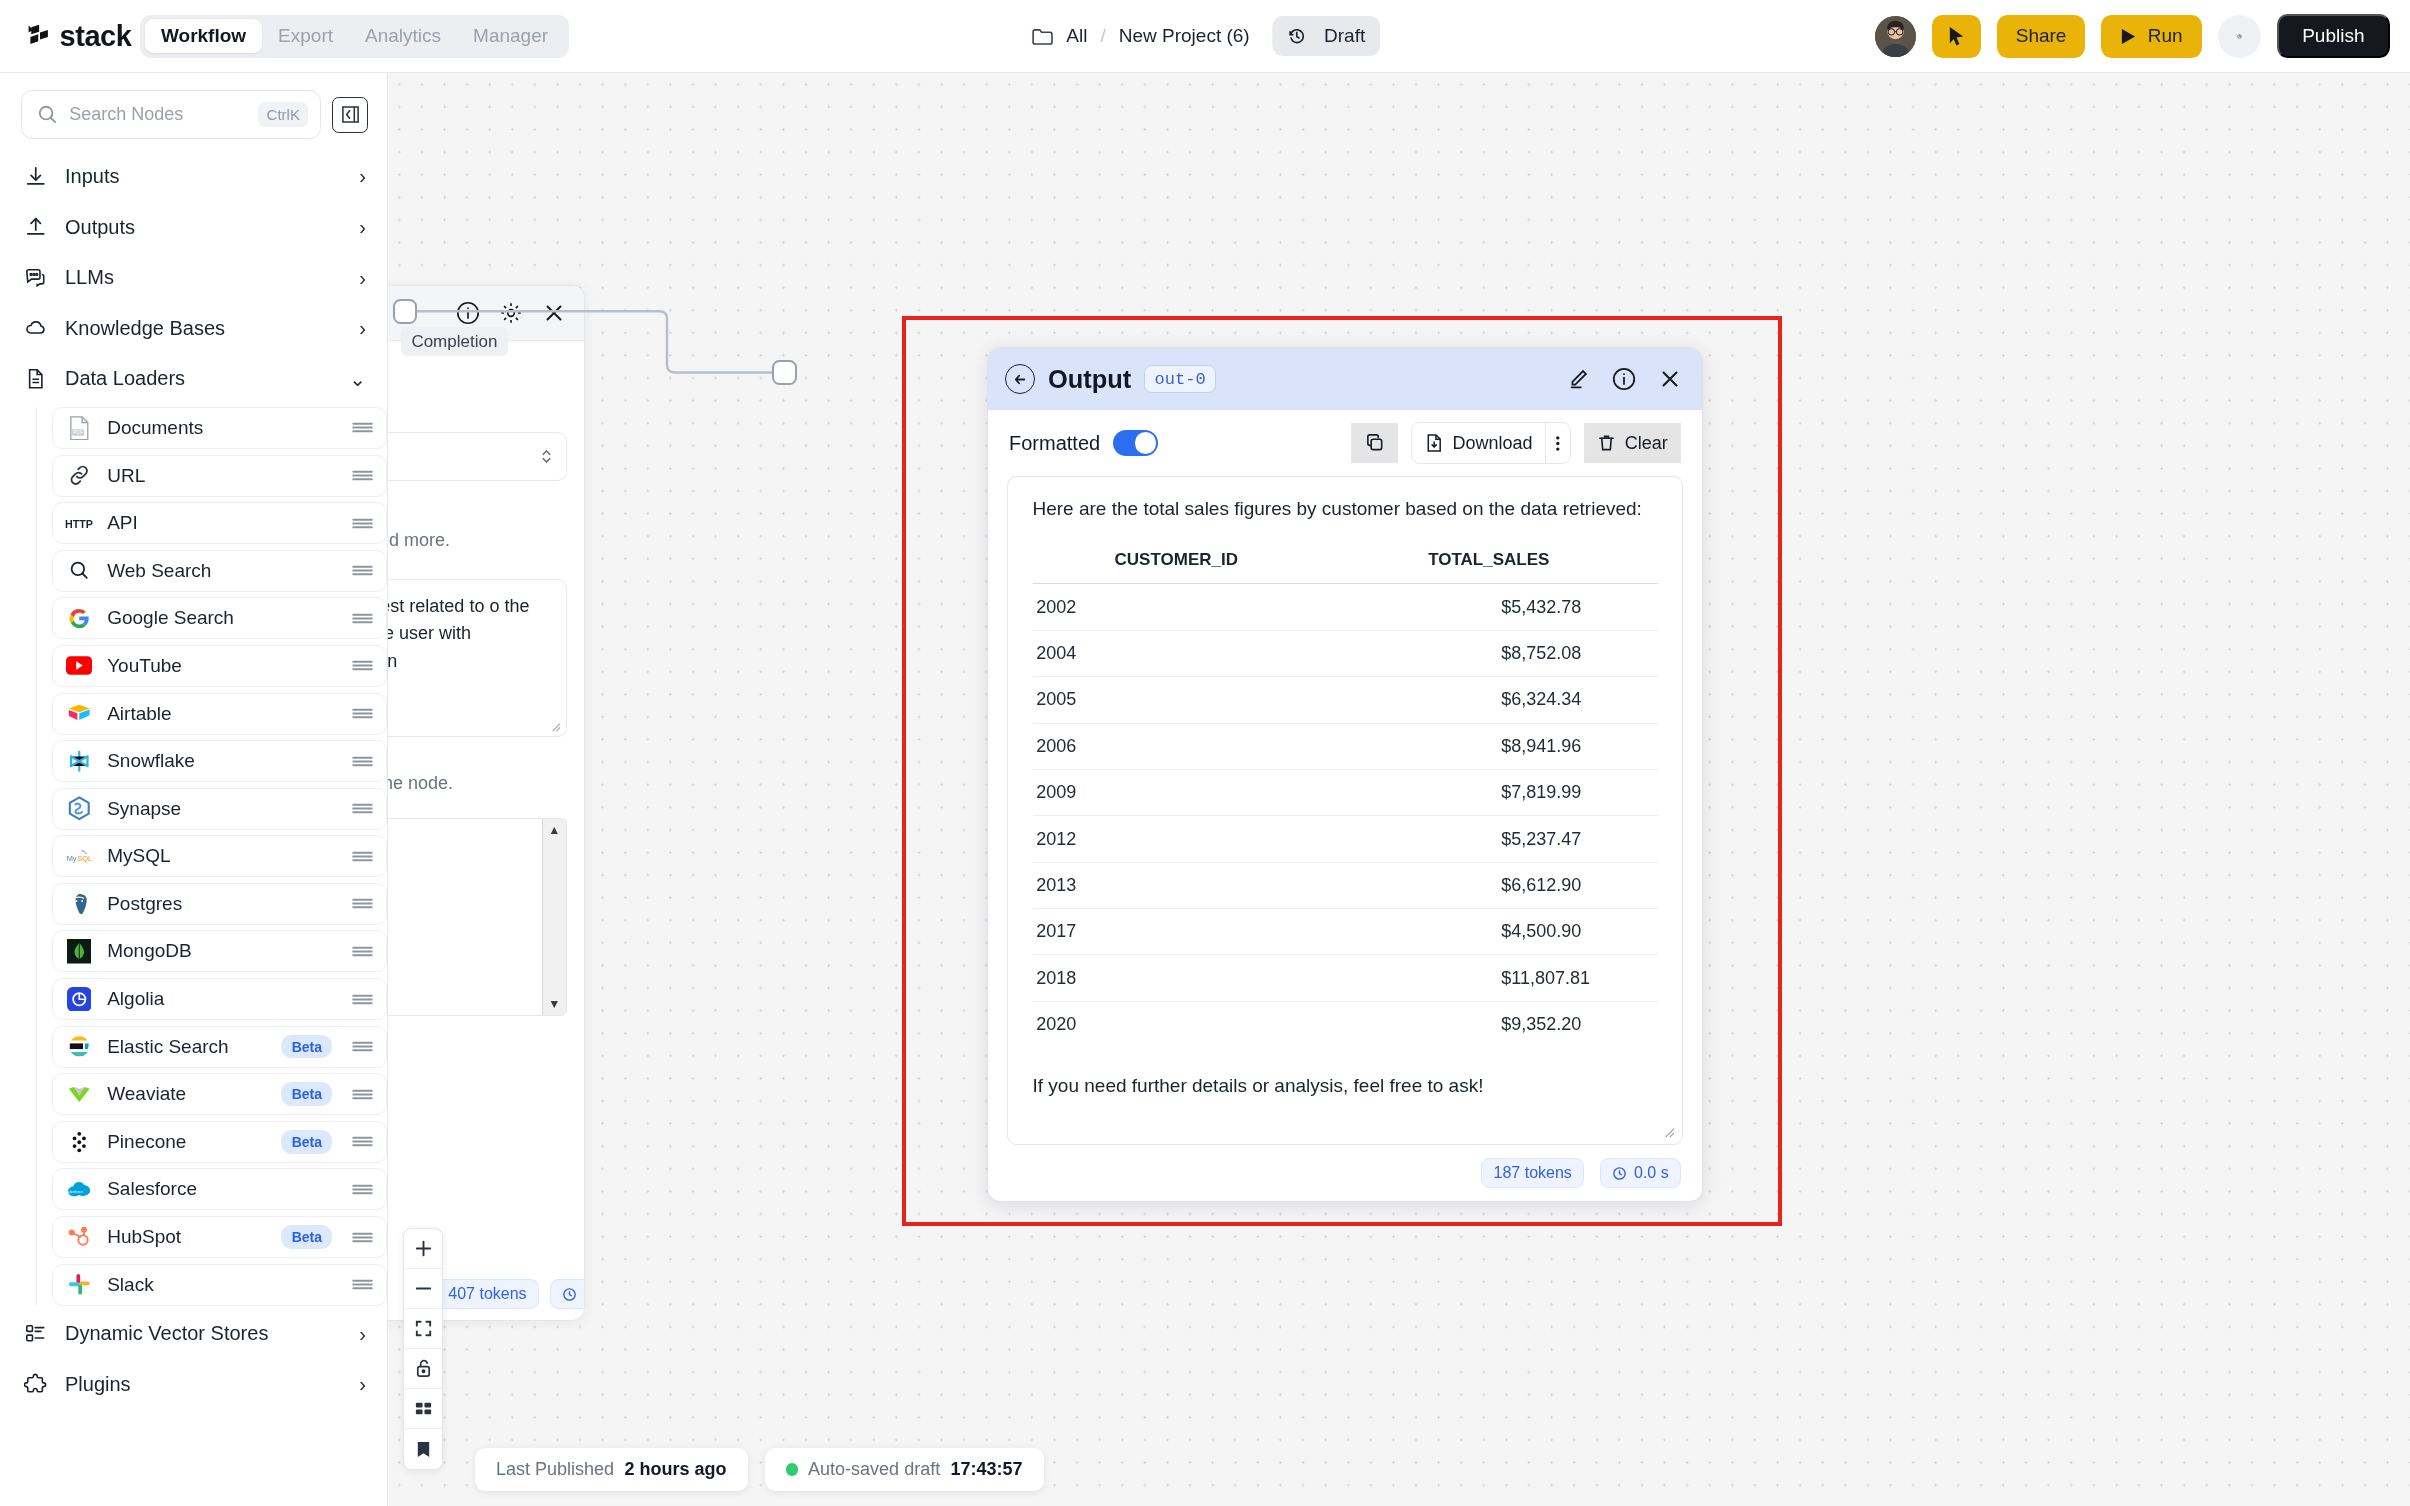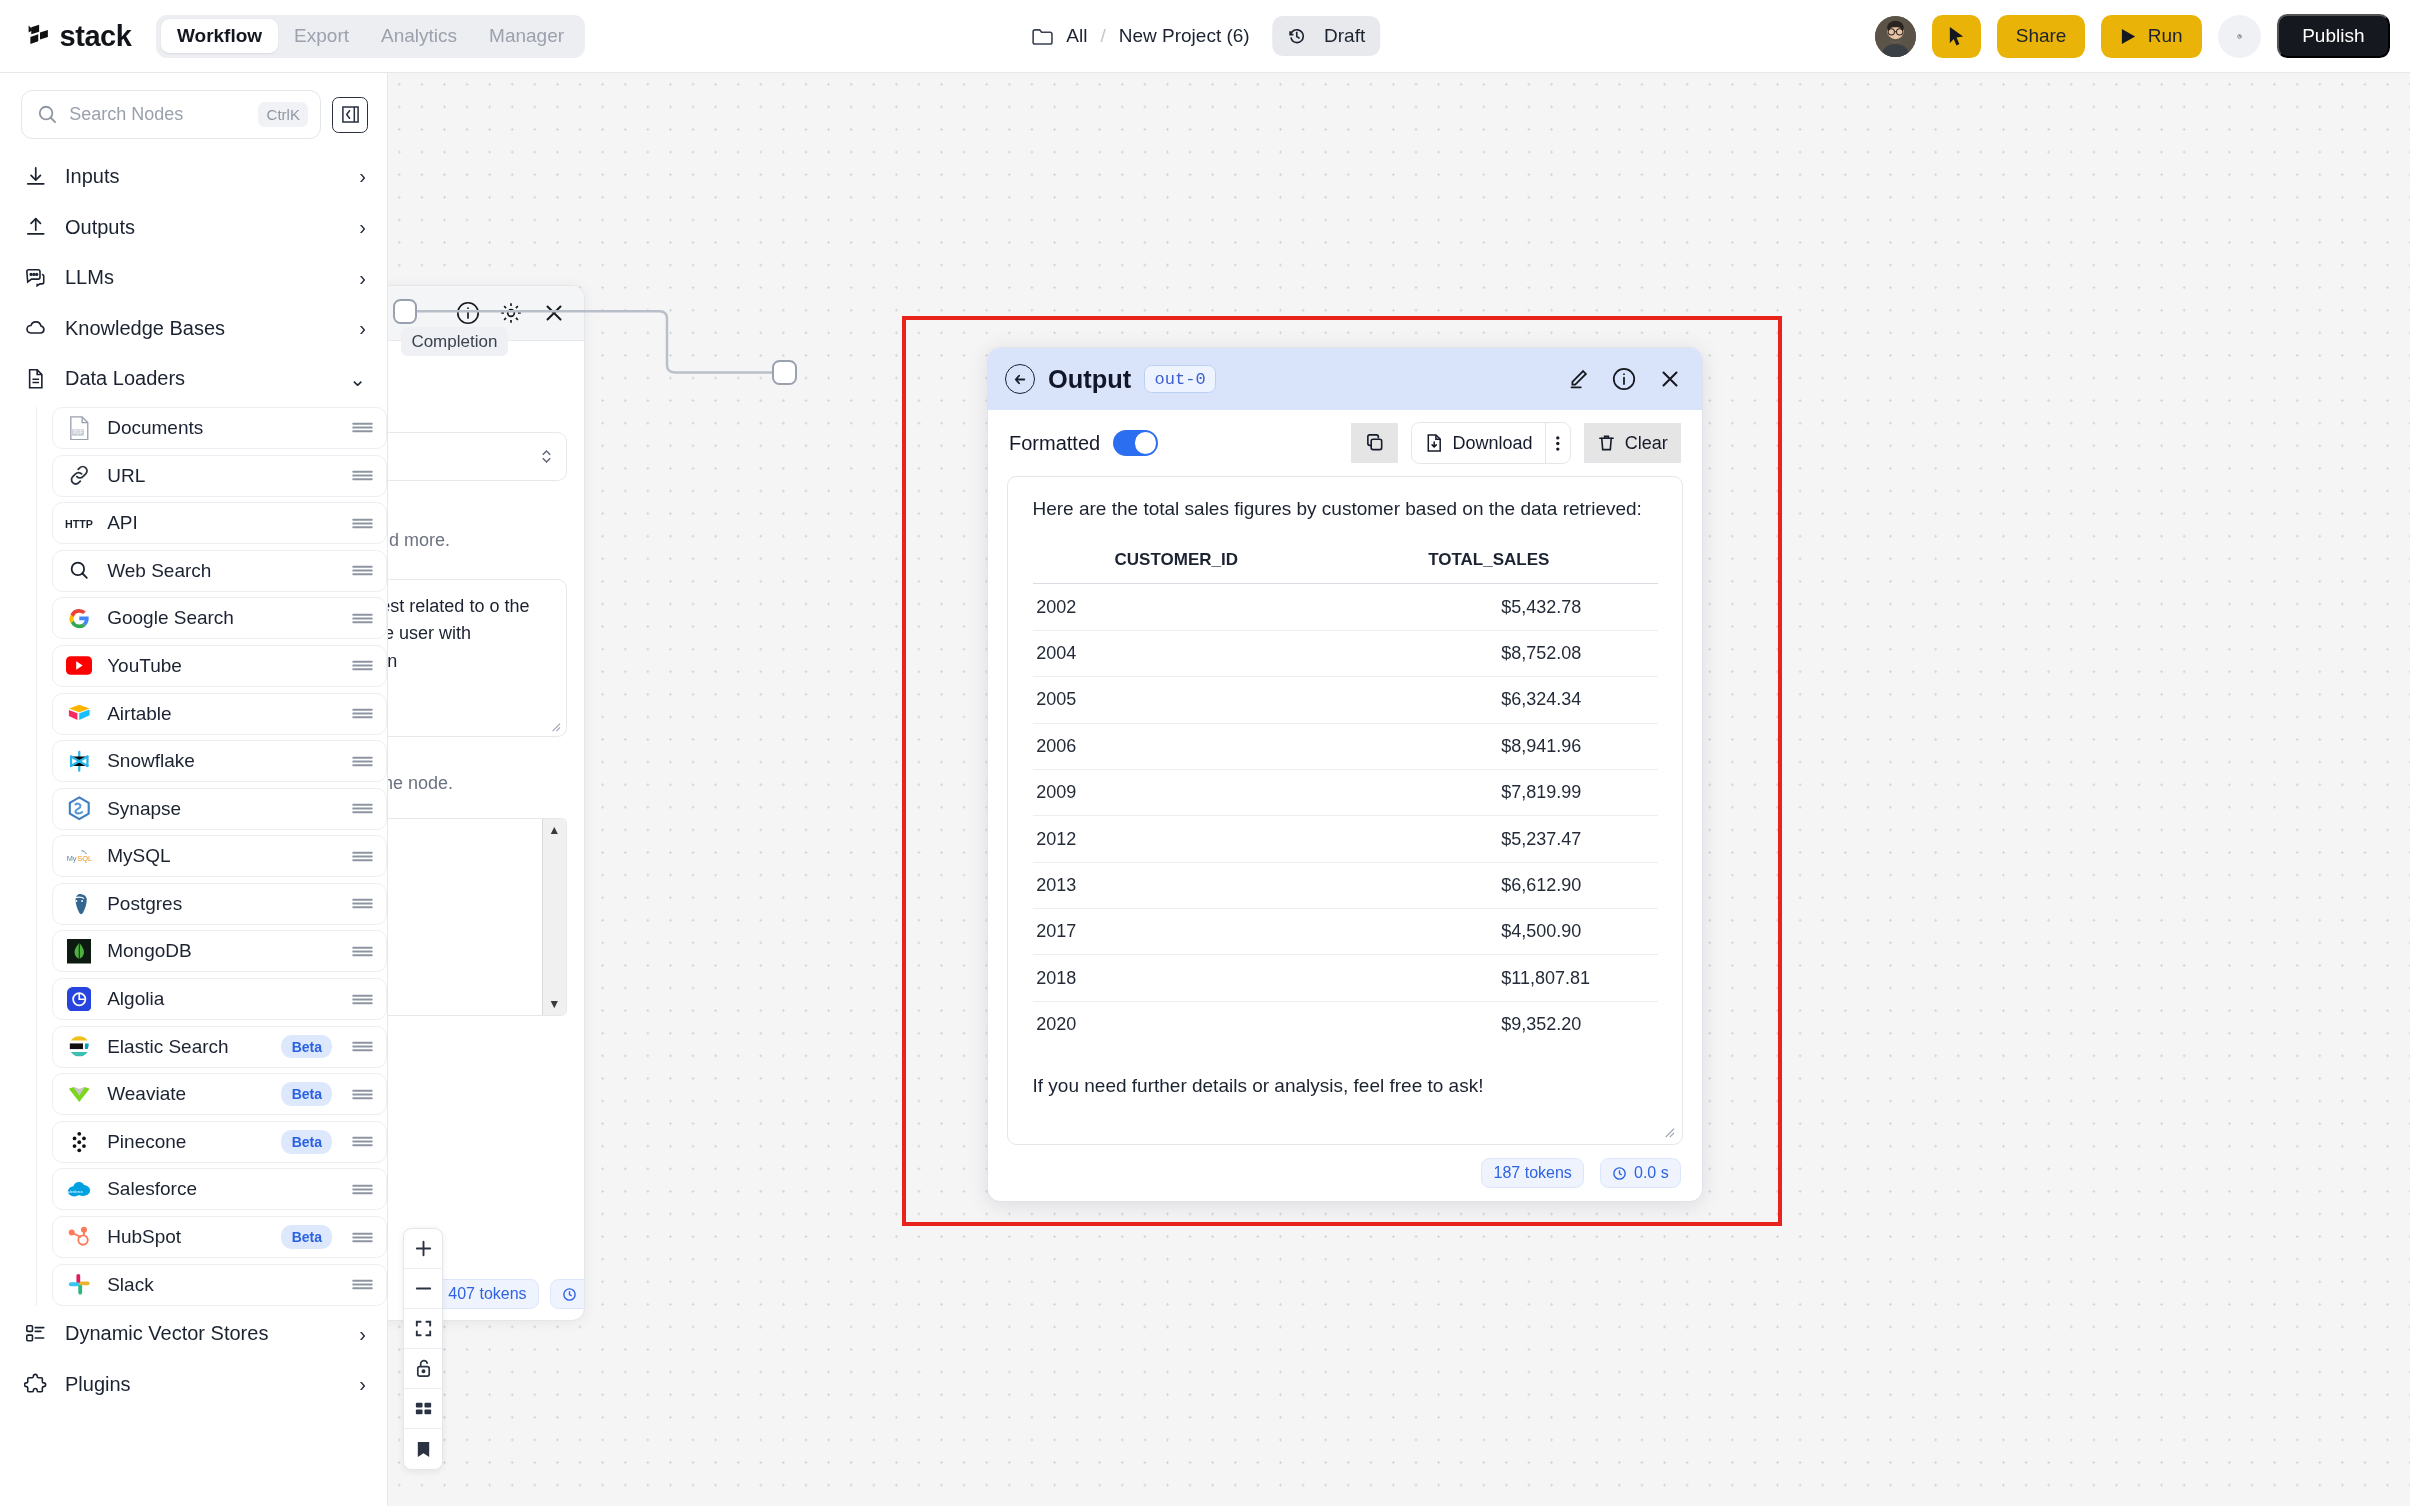--- a/index.html
+++ b/index.html
@@ -16,21 +16,21 @@
   .header {
     position: absolute; top: 0; left: 0; width: 2411px; height: 73px;
     background: #ffffff; border-bottom: 0.9px solid #e7e8ec;
     display: flex; align-items: center;
   }
   .logo-wrap { display: flex; align-items: center; margin-left: 26px; gap: 5.6px; }
   .logo-mark { width: 28px; height: 28px; }
   .logo-text { font-size: 29px; font-weight: 700; letter-spacing: -0.5px; color: #111418; }
 
   .nav-tabs {
-    display: flex; align-items: center; margin-left: 25px;
+    display: flex; align-items: center; margin-left: 9px;
     background: #eceef1; border-radius: 11.3px; padding: 4.7px; height: 43px;
   }
   .nav-tab {
     padding: 0 16px; height: 34px; line-height: 34px;
     font-size: 19px; color: #9ba1ad; border-radius: 8.5px; cursor: pointer;
     white-space: nowrap;
   }
   .nav-tab.active { background: #ffffff; color: #13171f; font-weight: 600; box-shadow: 0 0.9px 1.9px rgba(0,0,0,.08); }
 
   .breadcrumb {
@@ -814,20 +814,31 @@
             <rect x="12" y="12" width="7" height="5" rx="1"></rect>
           </svg>
       </div>
       <div class="zoom-btn">
         <svg width="19" height="21" viewBox="0 0 20 22" fill="#2b3241">
             <path d="M4 3h12v16l-6-4-6 4z"></path>
           </svg>
       </div>
     </div>
 
+    <div class="status-bar">
+      <div class="status-chip">
+        <span>Last Published</span>
+        <b>2 hours ago</b>
+      </div>
+      <div class="status-chip">
+        <span class="dot-green"></span>
+        <span>Auto-saved draft</span>
+        <b>17:43:57</b>
+      </div>
+    </div>
   </div>
 
   <div class="output-panel">
     <div class="op-head">
       <div class="back-circle">
         <svg width="17" height="15" viewBox="0 0 18 16" fill="none" stroke="#1a2232" stroke-width="2" stroke-linecap="round" stroke-linejoin="round">
             <path d="M13 8H4M7.5 4L4 8l3.5 4"></path>
           </svg>
       </div>
       <span class="op-title">Output</span>

